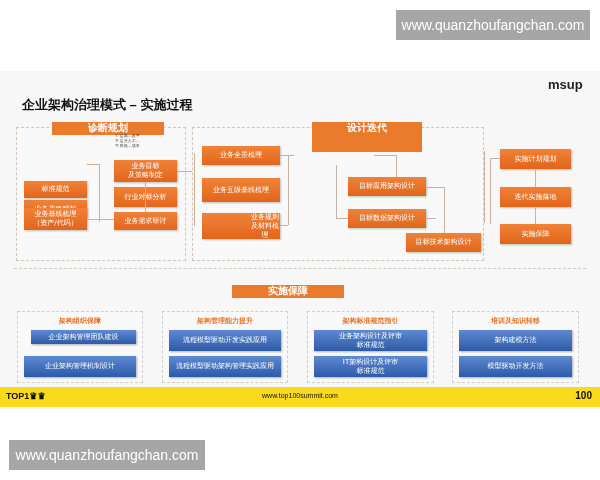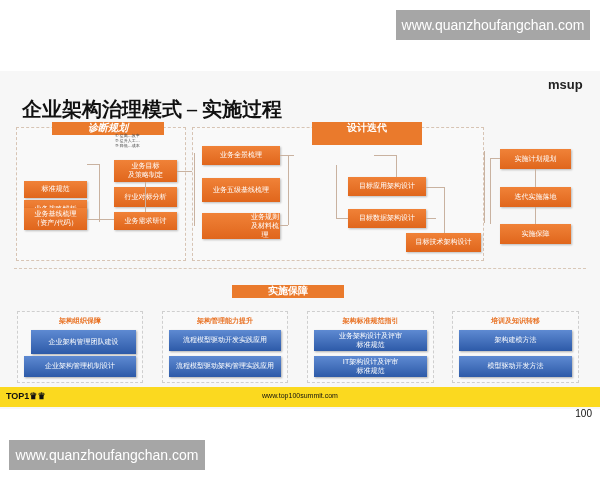--- a/index.html
+++ b/index.html
@@ -1,68 +1,68 @@
 <!DOCTYPE html>
 <html><head>
 <meta charset="utf-8">
 <style>
   * { box-sizing: border-box; margin: 0; padding: 0; }
   body { width: 600px; height: 480px; background: #ffffff; position: relative; overflow: hidden; font-family: "DejaVu Sans", sans-serif; }
   .wm { position: absolute; background: #a6a6a6; color: #fff; font-family: "Liberation Sans", sans-serif; font-size: 14px; display:flex; align-items:center; justify-content:center; }
   #wm-top { left: 396px; top: 10px; width: 194px; height: 30px; }
   #wm-bottom { left: 9px; top: 440px; width: 196px; height: 30px; }
   .slide { position: absolute; left: 0; top: 71px; width: 600px; height: 338px; background: #f7f7f7; }
-  .title { position: absolute; left: 22px; top: 25px; font-size: 20px; font-weight: bold; color: #111; font-family: Liberation Serif, serif; }
+  .title { position: absolute; left: 22px; top: 25px; font-size: 13px; font-weight: bold; color: #111; font-family: Liberation Sans, sans-serif; }
   .logo { position: absolute; left: 548px; top: 6px; font-size: 13px; font-weight: bold; color: #222; font-family: "Liberation Sans", sans-serif; }
   .panel { position: absolute; border: 1px dashed #d7c4b4; background: #f9f9f9; }
   .hdr { position: absolute; background: #ea7a2c; color: #fff; font-size: 10px; font-weight: bold; text-align: center; line-height: 12px; }
   .ob { position: absolute; background: linear-gradient(#f08238, #e0661c); color: #fff; font-size: 7px; display: flex; align-items: center; justify-content: center; text-align: center; line-height: 9px; box-shadow: 1px 1px 2px rgba(0,0,0,0.25); }
   .line { position: absolute; background: #c9b2a0; }
   .note { position: absolute; font-size: 4px; color: #444; line-height: 5px; }
   .dash { position: absolute; left: 14px; top: 197px; width: 572px; border-top: 1px dashed #d9c8b8; }
   .gpanel { position: absolute; border: 1px dashed #cfcfcf; background: #f9f9f9; }
   .gtitle { position: absolute; left: 0; width: 100%; text-align: center; font-size: 7px; color: #e97427; font-weight: bold; top: 4px; }
   .bb { position: absolute; left: 6px; right: 6px; background: linear-gradient(#5e8ad2, #2d5aa8); color: #fff; font-size: 7px; display: flex; align-items: center; justify-content: center; text-align: center; line-height: 9px; box-shadow: 1px 1px 2px rgba(0,0,0,0.3); }
   .footer { position: absolute; left: 0; top: 316px; width: 600px; height: 20px; background: #fbd91f; }
   .f-left { position: absolute; left: 6px; top: 4px; font-size: 9px; font-weight: bold; color: #111; font-family: "Liberation Sans", sans-serif; }
   .f-mid { position: absolute; left: 0; width: 600px; top: 5px; text-align: center; font-size: 7px; color: #111; font-family: "Liberation Sans", sans-serif; }
-  .f-right { position: absolute; right: 8px; top: 21px; font-size: 10px; font-weight: normal; color: #111; font-family: "Liberation Sans", sans-serif; }
+  .f-right { position: absolute; right: 8px; top: 3px; font-size: 10px; font-weight: bold; color: #111; font-family: "Liberation Sans", sans-serif; }
 </style>
 </head>
 <body>
 
 <div class="wm" id="wm-top">www.quanzhoufangchan.com</div>
 
 <div class="slide">
   <div class="title">企业架构治理模式 – 实施过程</div>
   <div class="logo">msup</div>
 
   <div class="panel" style="left:16px;top:56px;width:170px;height:134px;"></div>
-  <div class="hdr" style="left:52px;top:51px;width:112px;height:13px;font-style:italic;">诊断规划</div>
+  <div class="hdr" style="left:52px;top:51px;width:112px;height:13px;">诊断规划</div>
   <div class="note" style="left:115px;top:62px;">
     <div>① 提高...效率</div>
     <div>② 提升人工...</div>
     <div>③ 降低...成本</div>
   </div>
   <div class="ob" style="left:24px;top:85px;width:63px;height:18px;margin-top:44px;">业务战略解析</div>
   <div class="ob" style="left:24px;top:110px;width:63px;height:17px;">标准规范</div>
   <div class="ob" style="left:24px;top:137px;width:63px;height:22px;white-space:pre-line;">业务基线梳理
 （资产/代码）</div>
   <div class="ob" style="left:114px;top:89px;width:63px;height:22px;white-space:pre-line;">业务目标
 及策略制定</div>
   <div class="ob" style="left:114px;top:116px;width:63px;height:20px;">行业对标分析</div>
   <div class="ob" style="left:114px;top:141px;width:63px;height:18px;">业务需求研讨</div>
   <div class="line" style="left:87px;top:93px;width:12px;height:1px;"></div>
   <div class="line" style="left:99px;top:93px;width:1px;height:58px;"></div>
   <div class="line" style="left:87px;top:148px;width:27px;height:1px;"></div>
   <div class="line" style="left:145px;top:111px;width:1px;height:30px;"></div>
   <div class="line" style="left:177px;top:100px;width:17px;height:1px;"></div>
 
   <div class="panel" style="left:192px;top:56px;width:292px;height:134px;"></div>
-  <div class="hdr" style="left:312px;top:51px;width:110px;height:23px;">设计迭代</div>
+  <div class="hdr" style="left:312px;top:51px;width:110px;height:30px;">设计迭代</div>
   <div class="line" style="left:194px;top:82px;width:1px;height:73px;"></div>
   <div class="ob" style="left:202px;top:75px;width:78px;height:19px;">业务全景梳理</div>
   <div class="ob" style="left:202px;top:107px;width:78px;height:24px;">业务五级基线梳理</div>
   <div class="ob" style="left:202px;top:142px;width:78px;height:26px;padding-left:48px;">业务规则及材料梳理</div>
   <div class="line" style="left:280px;top:84px;width:14px;height:1px;"></div>
   <div class="line" style="left:280px;top:154px;width:8px;height:1px;"></div>
   <div class="line" style="left:288px;top:84px;width:1px;height:70px;"></div>
   <div class="ob" style="left:348px;top:106px;width:78px;height:19px;">目标应用架构设计</div>
   <div class="ob" style="left:348px;top:138px;width:78px;height:19px;">目标数据架构设计</div>
   <div class="ob" style="left:406px;top:162px;width:75px;height:19px;">目标技术架构设计</div>
@@ -82,21 +82,21 @@
   <div class="line" style="left:490px;top:87px;width:1px;height:66px;"></div>
   <div class="line" style="left:535px;top:98px;width:1px;height:18px;"></div>
   <div class="line" style="left:535px;top:136px;width:1px;height:17px;"></div>
 
   <div class="dash"></div>
 
   <div class="hdr" style="left:232px;top:214px;width:112px;height:13px;">实施保障</div>
 
   <div class="gpanel" style="left:17px;top:240px;width:126px;height:72px;">
     <div class="gtitle">架构组织保障</div>
-    <div class="bb" style="top:18px;height:24px;margin-left:7px;">企业架构管理团队建设</div>
+    <div class="bb" style="top:18px;height:14px;margin-left:7px;">企业架构管理团队建设</div>
     <div class="bb" style="top:44px;height:21px;">企业架构管理机制设计</div>
   </div>
   <div class="gpanel" style="left:162px;top:240px;width:126px;height:72px;">
     <div class="gtitle">架构管理能力提升</div>
     <div class="bb" style="top:18px;height:21px;">流程模型驱动开发实践应用</div>
     <div class="bb" style="top:44px;height:21px;">流程模型驱动架构管理实践应用</div>
   </div>
   <div class="gpanel" style="left:307px;top:240px;width:127px;height:72px;">
     <div class="gtitle">架构标准规范指引</div>
     <div class="bb" style="top:18px;height:21px;white-space:pre-line;">业务架构设计及评审

